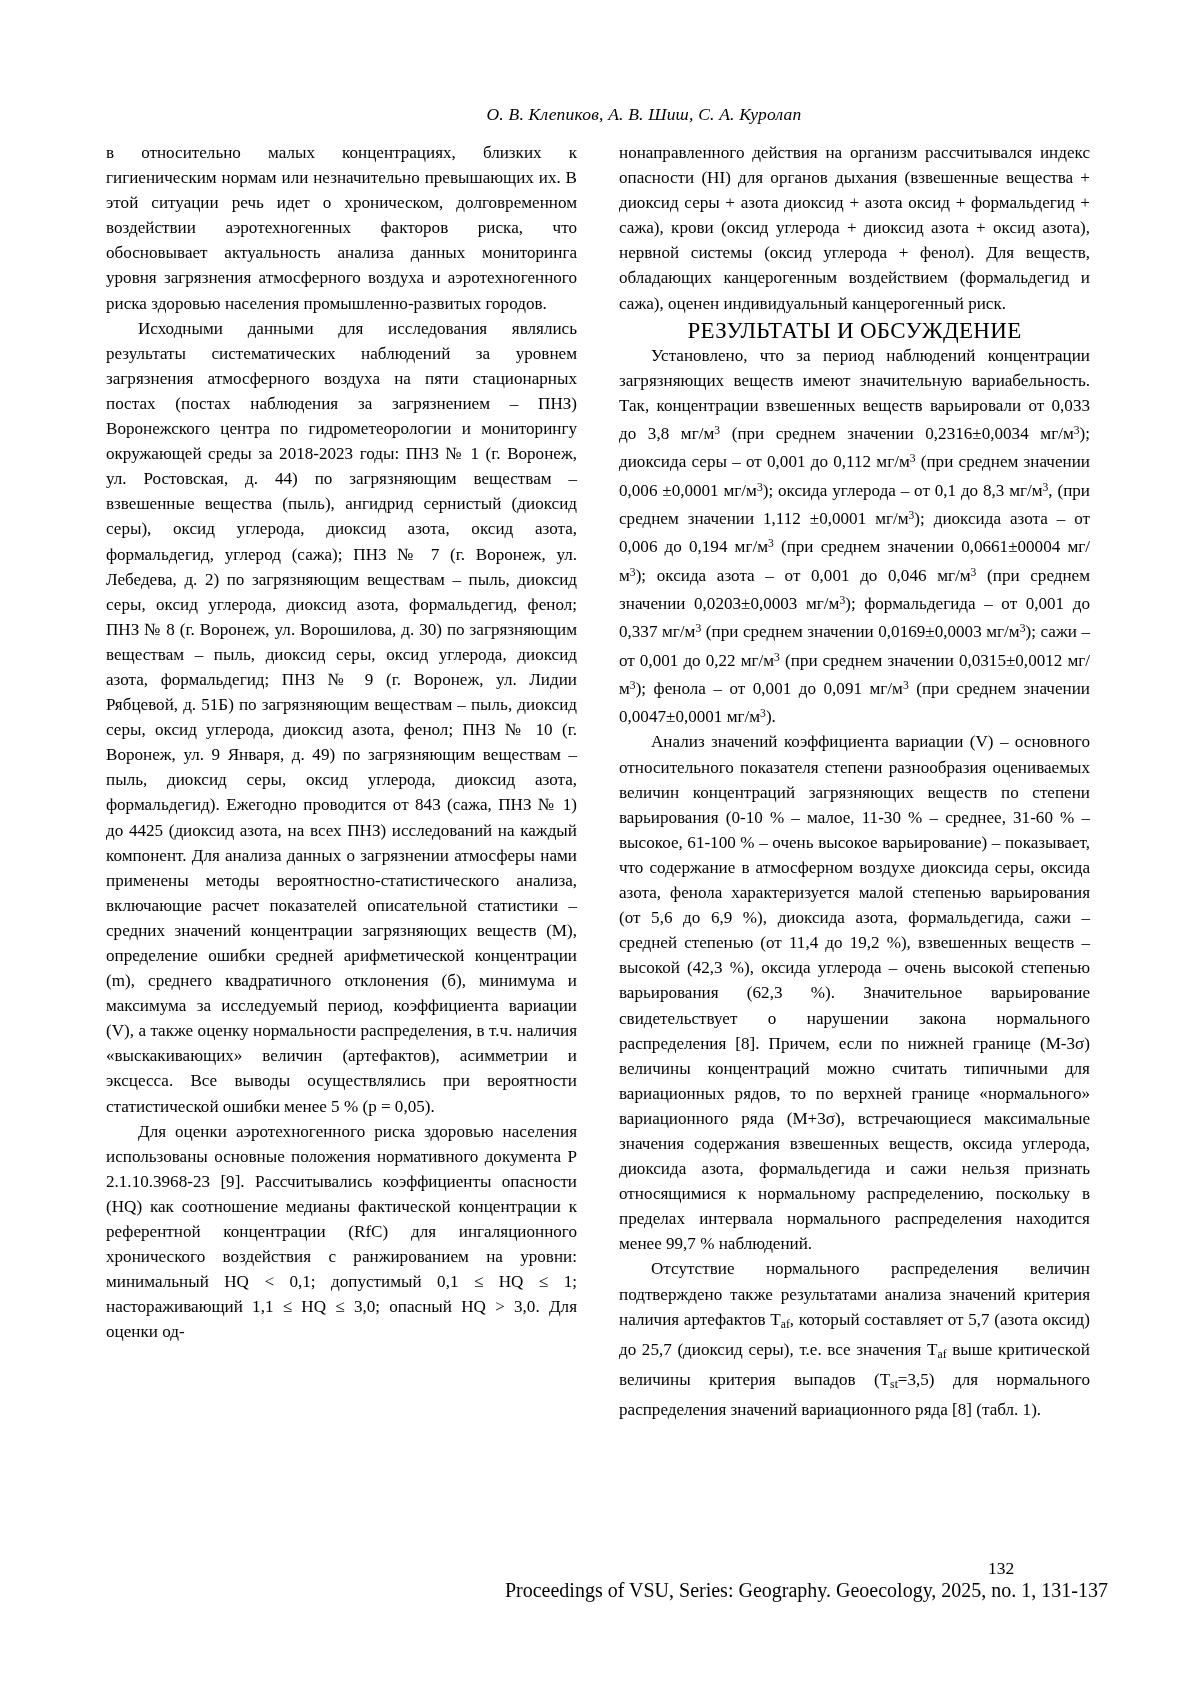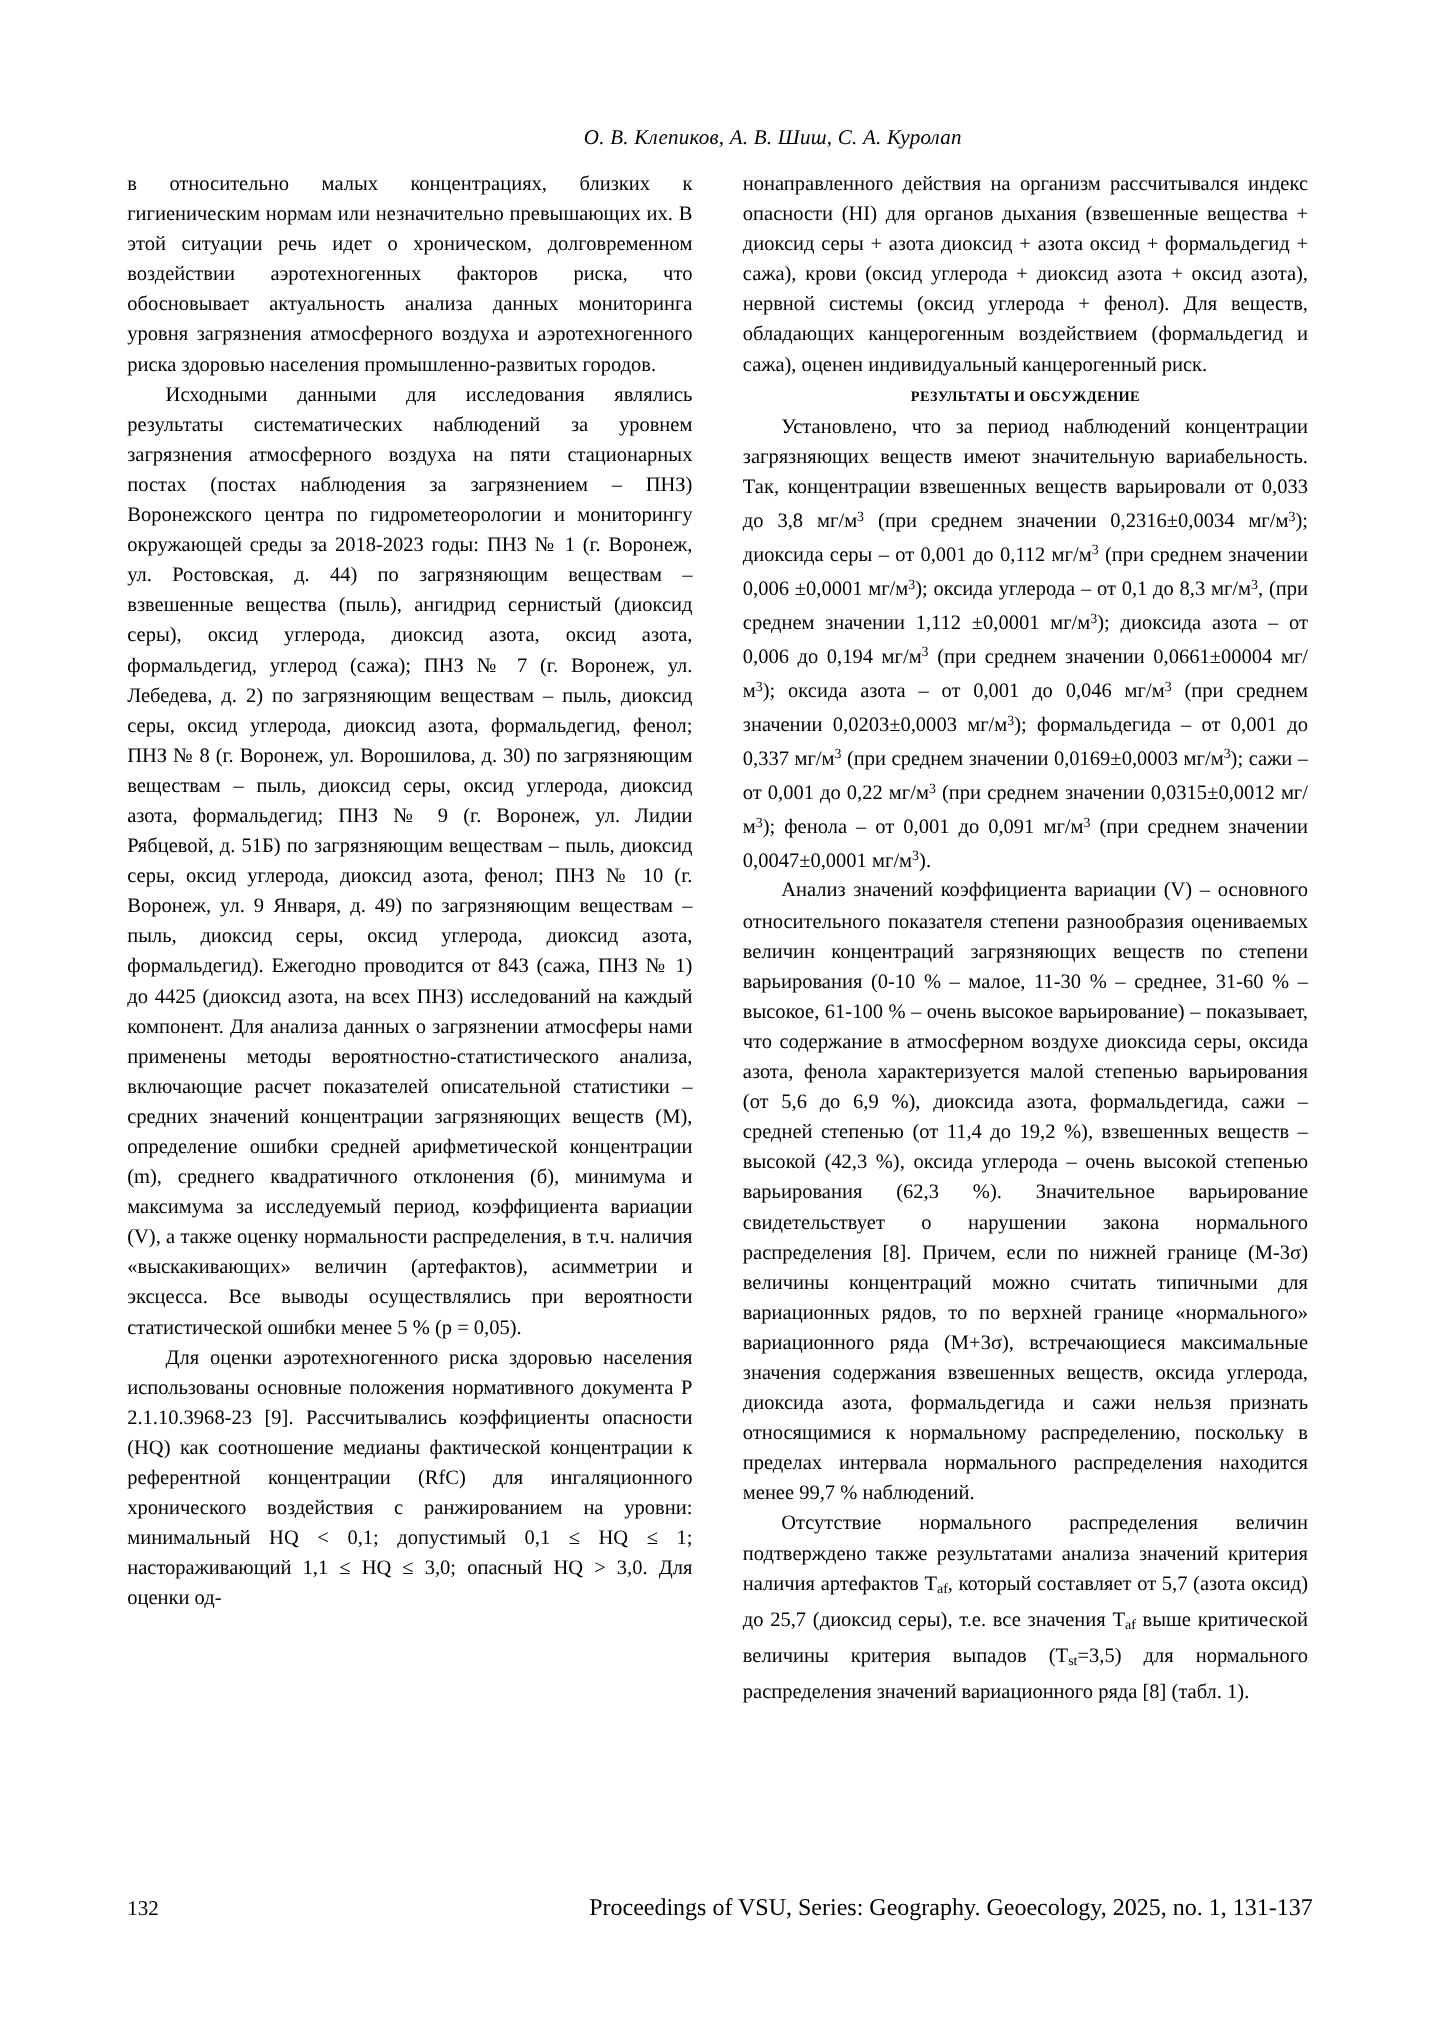--- a/index.html
+++ b/index.html
@@ -50,33 +50,34 @@
     line-height: 25.1px;
     text-align: justify;
     text-justify: inter-word;
     hyphens: auto;
   }
   p.indent {
     text-indent: 32px;
   }
   h2.section {
     margin: 2px 0 0 0;
-    font-size: 12px;
-    font-weight: bold;
+    font-size: 23px;
+    font-weight: normal;
     text-align: center;
     line-height: 25.1px;
     letter-spacing: 0.3px;
   }
   .footer {
     position: absolute;
     bottom: 96px;
-    left: 106px;
+    left: 120px;
     width: 988px;
     display: flex;
-    align-items: center;
+    align-items: flex-end;
+    flex-direction: column;
   }
   .folio {
     font-size: 17.5px;
     width: 120px;
   }
   .footer-journal {
     flex: 1;
     text-align: right;
     font-size: 20px;
   }

